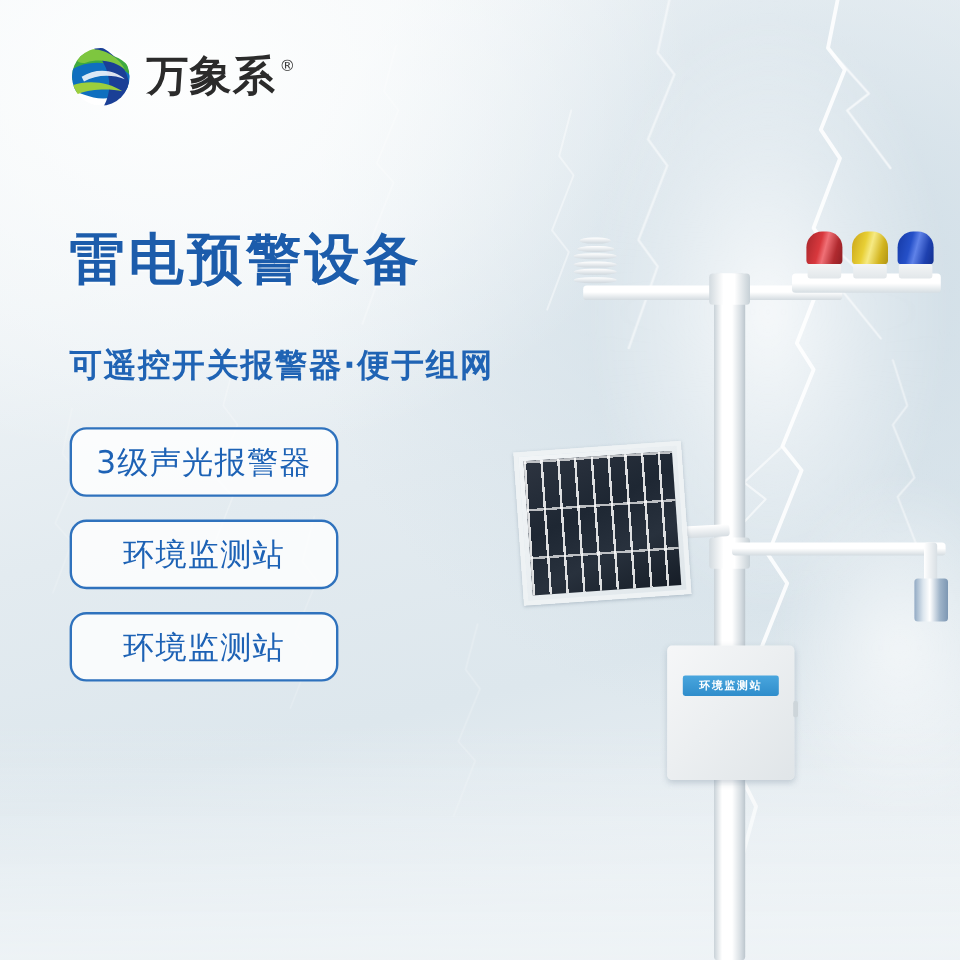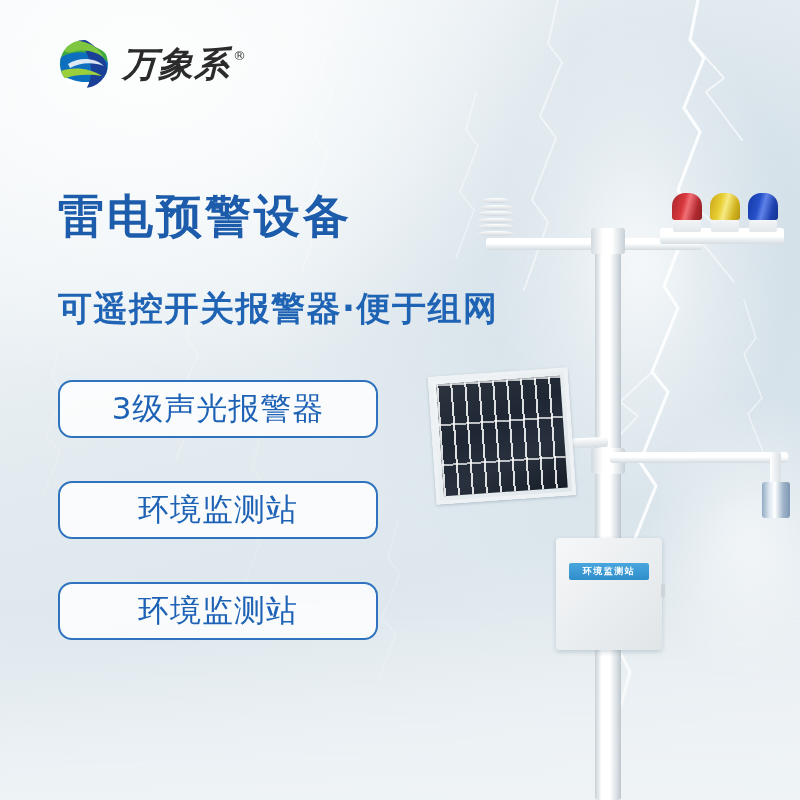--- a/index.html
+++ b/index.html
@@ -29,21 +29,21 @@
     position:absolute; left:600px; top:330px; width:300px; height:420px;
     background:radial-gradient(ellipse 150px 210px at 50% 50%, rgba(255,255,255,.62) 0%, rgba(255,255,255,0) 70%);
     filter:blur(10px);
   }
   .haze-bottom {
     position:absolute; left:0; bottom:0; width:800px; height:200px;
     background:linear-gradient(to top, rgba(238,243,246,.92), rgba(238,243,246,0));
   }
 
   
-  .logo-row { position:absolute; left:58px; top:38px; display:flex; align-items:center; gap:12px;font-style:italic; }
+  .logo-row { position:absolute; left:58px; top:38px; display:flex; align-items:center; gap:12px; }
   .logo-mark { width:52px; height:52px; position:relative; }
   .brand-wrap { position:relative; display:flex; align-items:flex-start; }
   .brand-name {
     font-family:"DejaVu Sans", sans-serif;
     font-size:35px; font-weight:700; color:#2b2b2b;
     letter-spacing:1px; line-height:1;
   }
   .brand-reg {
     font-family:"DejaVu Sans", sans-serif;
     font-size:13px; color:#3a3a3a; margin-left:3px; margin-top:1px;
@@ -53,36 +53,35 @@
   .headline {
     position:absolute; left:58px; top:192px;
     font-family:"DejaVu Sans", sans-serif;
     font-size:46px; font-weight:700; color:#1c5cab;
     letter-spacing:3px; line-height:1.08;
     text-shadow:0 1px 1px rgba(255,255,255,.6);
   }
   .subhead {
     position:absolute; left:58px; top:286px;
     font-family:"DejaVu Sans", sans-serif;
-    font-size:34px; font-weight:700; color:#1f63b4;
+    font-size:27px; font-weight:700; color:#1f63b4;
     letter-spacing:1.5px;
   }
 
   
   .pills { position:absolute; left:58px; top:356px; display:flex; flex-direction:column; gap:19px; }
   .pill {
-    width:320px; height:58px;
+    width:224px; height:58px;
     border:2px solid #2f72bd;
     border-radius:14px;
     background:rgba(255,255,255,.80);
     display:flex; align-items:center; justify-content:center;
     font-family:"DejaVu Sans", sans-serif;
-    font-size:31px; font-weight:400; color:#1d62b5;
+    font-size:26px; font-weight:400; color:#1d62b5;
     letter-spacing:1px;
-    margin-top:24px;
   }
 
   
   .rig { position:absolute; left:0; top:0; width:800px; height:800px; }
   .mast {
     position:absolute; left:595px; top:228px; width:26px; height:572px;
     background:linear-gradient(to right, #c9d2d8 0%, #ffffff 26%, #ffffff 58%, #d6dde2 86%, #bcc6cd 100%);
     border-radius:3px;
   }
   .collar {

